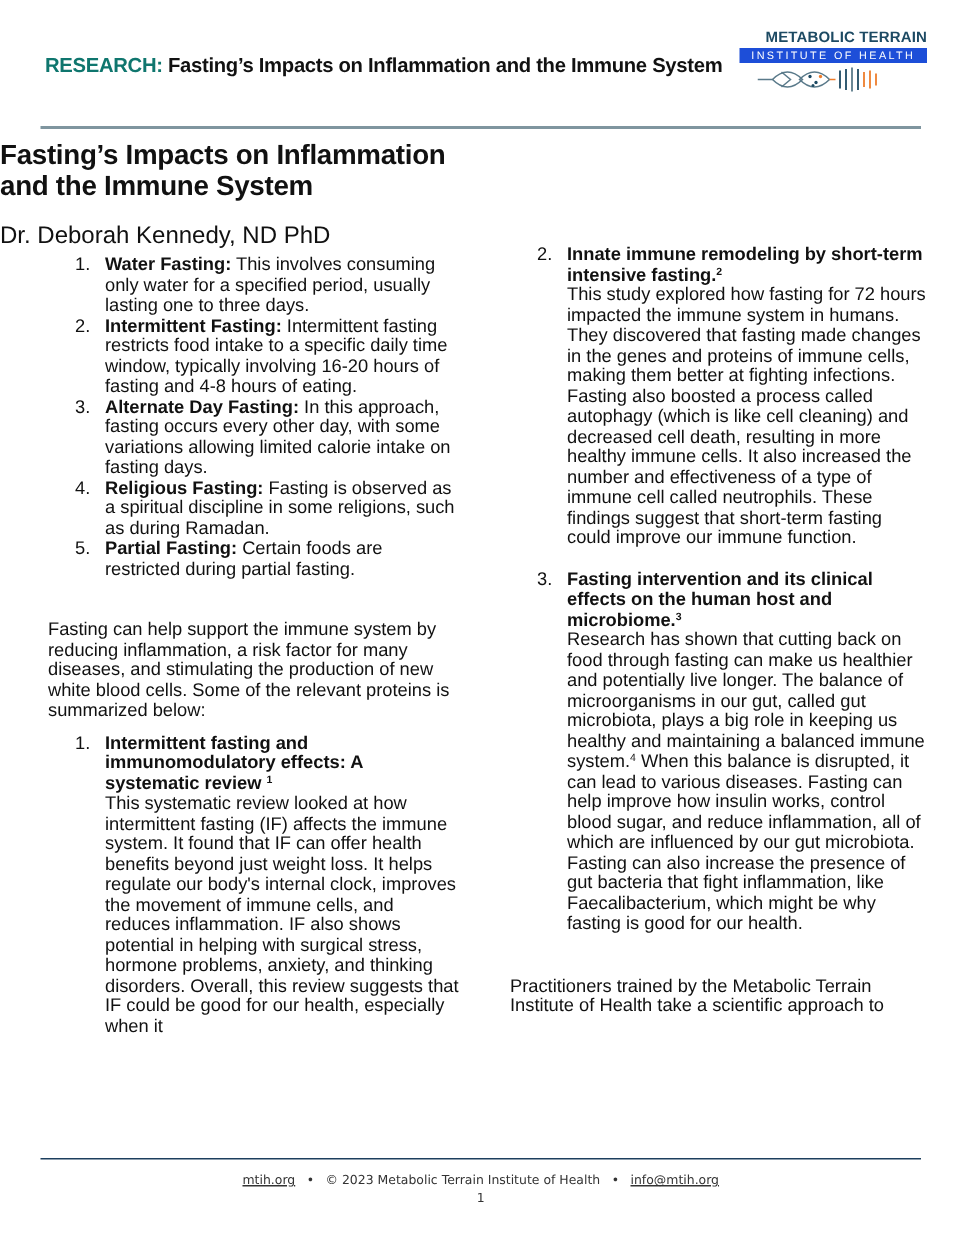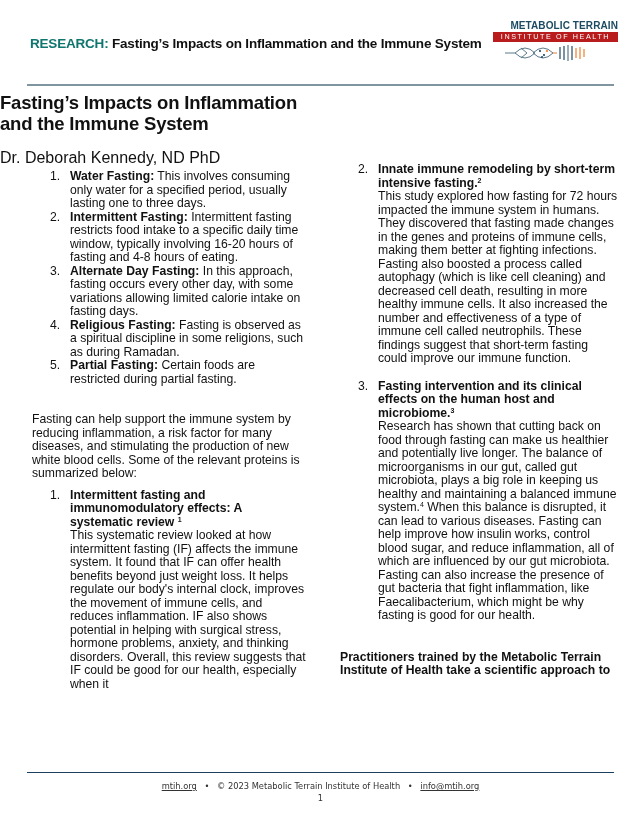--- a/index.html
+++ b/index.html
@@ -4,21 +4,21 @@
 <style>
   html, body { margin: 0; padding: 0; background: #ffffff; }
   body { width: 641px; height: 837px; position: relative; overflow: hidden;
          font-family: "Liberation Sans", sans-serif; color: #111111; }
   .header { position: absolute; left: 0; top: 0; width: 641px; height: 90px; }
   .header-title { position: absolute; left: 30px; top: 36px; font-size: 13.5px; font-weight: bold; letter-spacing: -0.2px; }
   .header-title .kw { color: #0f766e; }
   .header-rule { position: absolute; left: 27px; right: 27px; top: 84px; height: 2px; background: #7f959f; }
   .logo { position: absolute; left: 493px; top: 20px; width: 125px; }
   .logo-top { font-size: 10px; font-weight: bold; color: #1d4a63; letter-spacing: 0.1px; white-space: nowrap; text-align: right; }
-  .logo-band { margin-top: 1px; background: #b91c1c; color: #ffffff; font-size: 7.2px; letter-spacing: 1.6px; text-align: center; line-height: 10px; white-space: nowrap; }
+  .logo-band { margin-top: 1px; background: #1d4ed8; color: #ffffff; font-size: 7.2px; letter-spacing: 1.6px; text-align: center; line-height: 10px; white-space: nowrap; }
   .logo-art { display: block; margin: 1px 0 0 12px; }
 
   .title-block { position: absolute; left: 0; right: 0; top: 92px; }
   .doc-title { font-size: 18.5px; font-weight: bold; line-height: 21px; letter-spacing: -0.2px; }
   .doc-author { font-size: 16px; line-height: 15px; margin-top: 16px; }
 
   .col { position: absolute; font-size: 12.2px; line-height: 13.5px; }
   .col-left { left: 32px; top: 170px; width: 275px; }
   .col-right { left: 358px; top: 163px; width: 262px; }
   p { margin: 0; }
@@ -100,21 +100,21 @@
       <span class="num">2.</span>
       <b><span>Innate immune remodeling by short-term intensive fasting.</span><sup>2</sup></b><br>
       <span>This study explored how fasting for 72 hours impacted the immune system in humans. They discovered that fasting made changes in the genes and proteins of immune cells, making them better at fighting infections. Fasting also boosted a process called autophagy (which is like cell cleaning) and decreased cell death, resulting in more healthy immune cells. It also increased the number and effectiveness of a type of immune cell called neutrophils. These findings suggest that short-term fasting could improve our immune function.</span>
     </li>
     <li style="margin-bottom:28px;">
       <span class="num">3.</span>
       <b><span>Fasting intervention and its clinical effects on the human host and microbiome.</span><sup>3</sup></b><br>
       <span><span>Research has shown that cutting back on food through fasting can make us healthier and potentially live longer. The balance of microorganisms in our gut, called gut microbiota, plays a big role in keeping us healthy and maintaining a balanced immune system.</span><sup>4</sup><span> When this balance is disrupted, it can lead to various diseases. Fasting can help improve how insulin works, control blood sugar, and reduce inflammation, all of which are influenced by our gut microbiota. Fasting can also increase the presence of gut bacteria that fight inflammation, like Faecalibacterium, which might be why fasting is good for our health.</span></span>
     </li>
   </ol>
-  <p style="margin-left:-18px;font-weight:bold;">Practitioners trained by the Metabolic Terrain Institute of Health take a scientific approach to</p>
+  <p style="margin-left:-18px;">Practitioners trained by the Metabolic Terrain Institute of Health take a scientific approach to</p>
 </div>
 
 <div class="footer-rule"></div>
 <div class="footer">
   <div>
     <a>mtih.org</a>
     <span class="dot">•</span>
     <span>© 2023 Metabolic Terrain Institute of Health</span>
     <span class="dot">•</span>
     <a>info@mtih.org</a>

